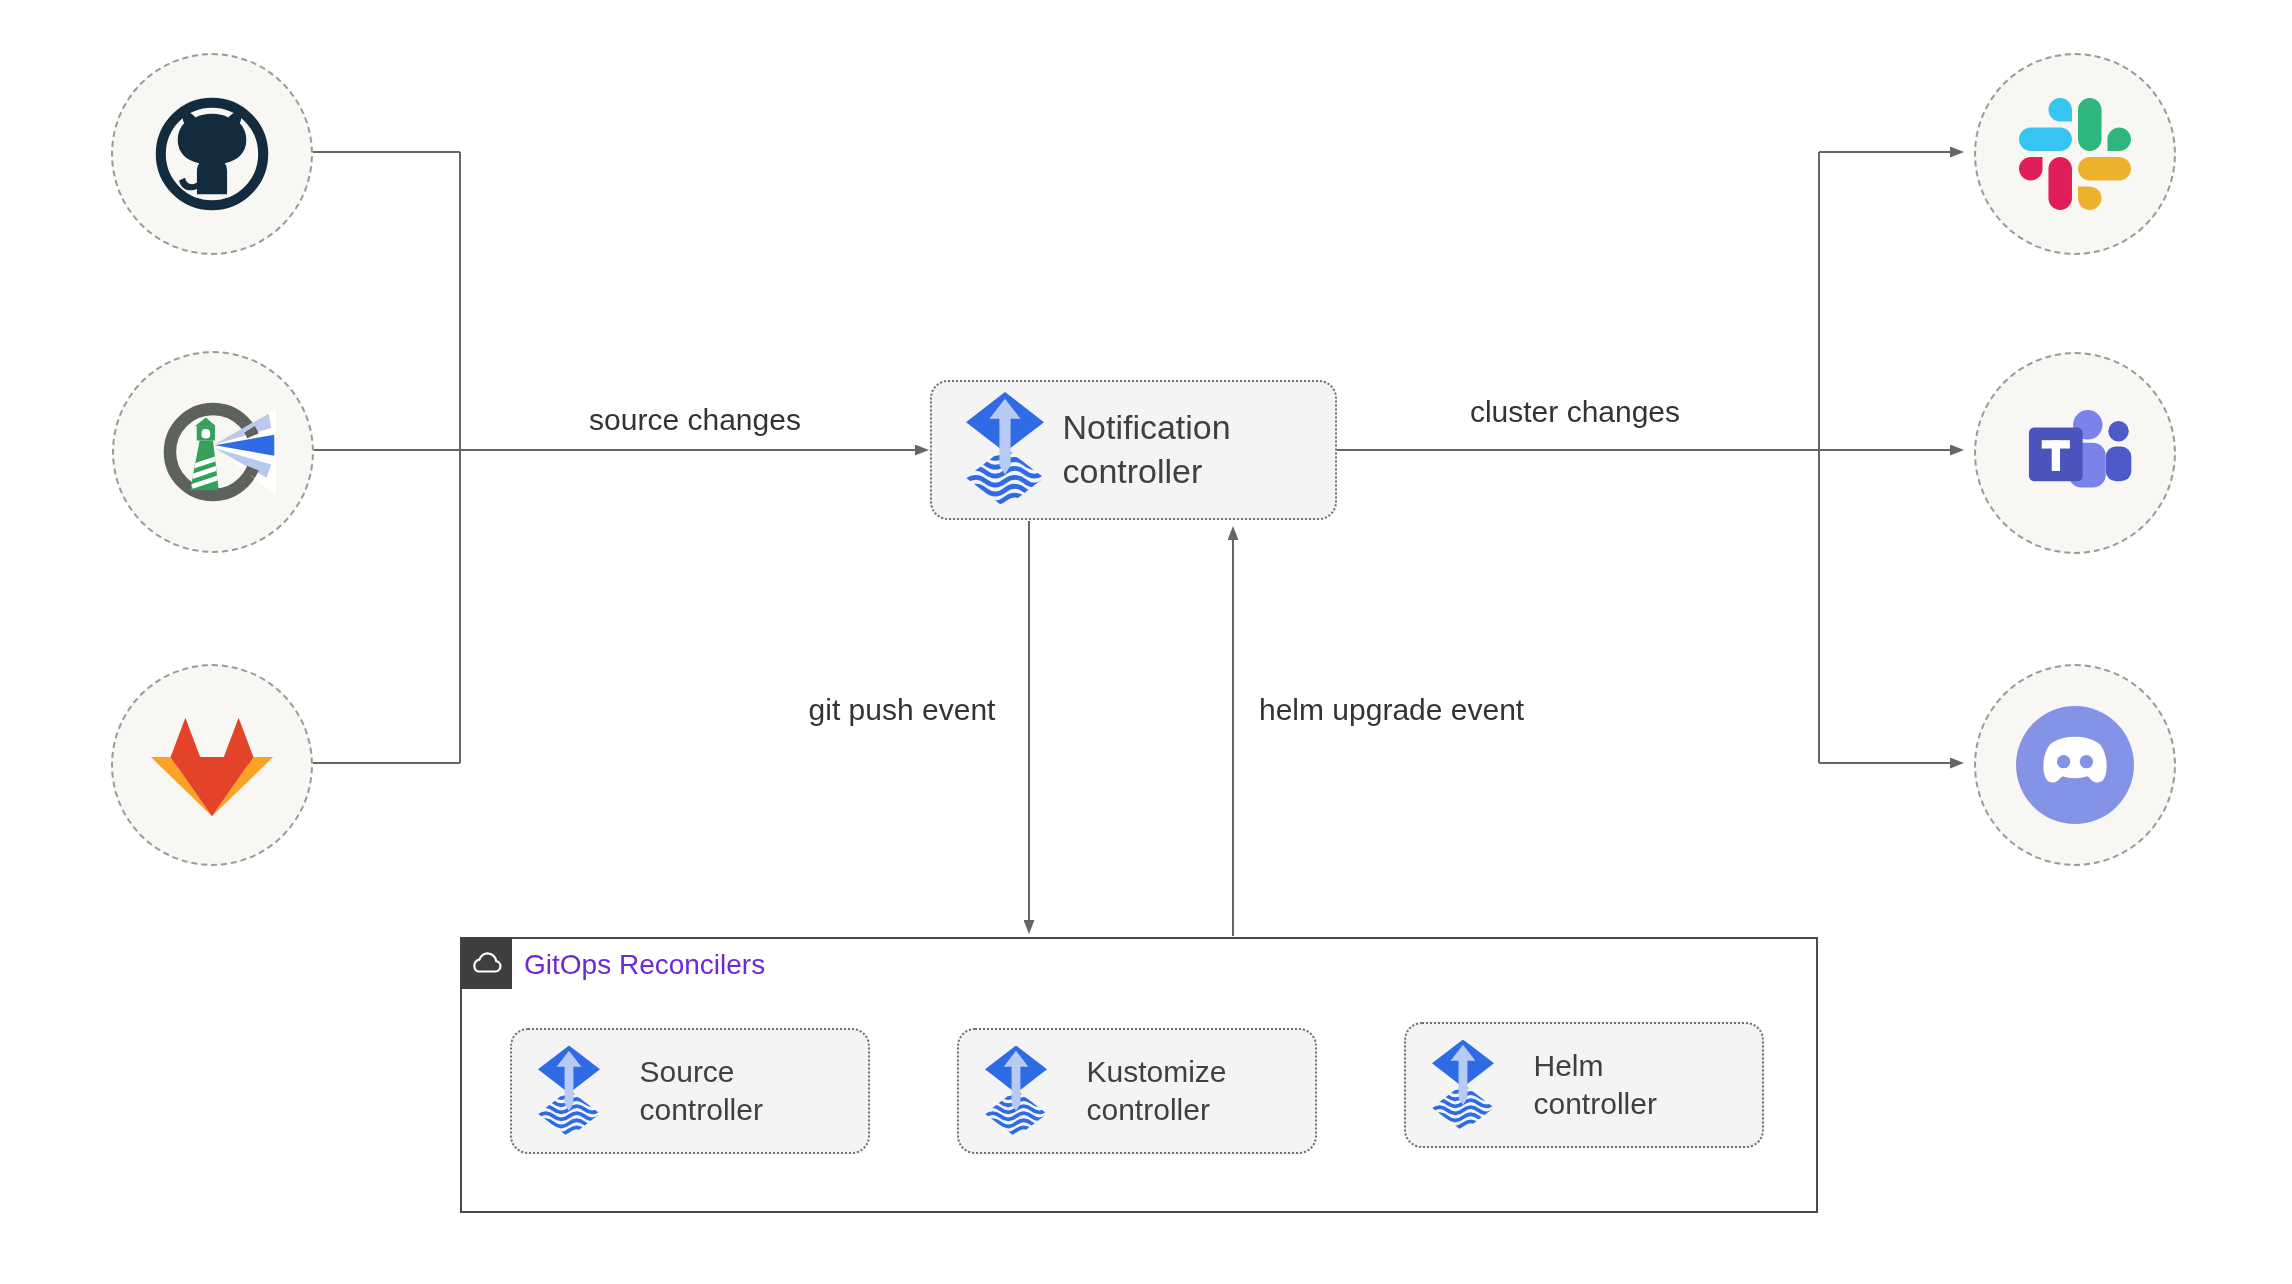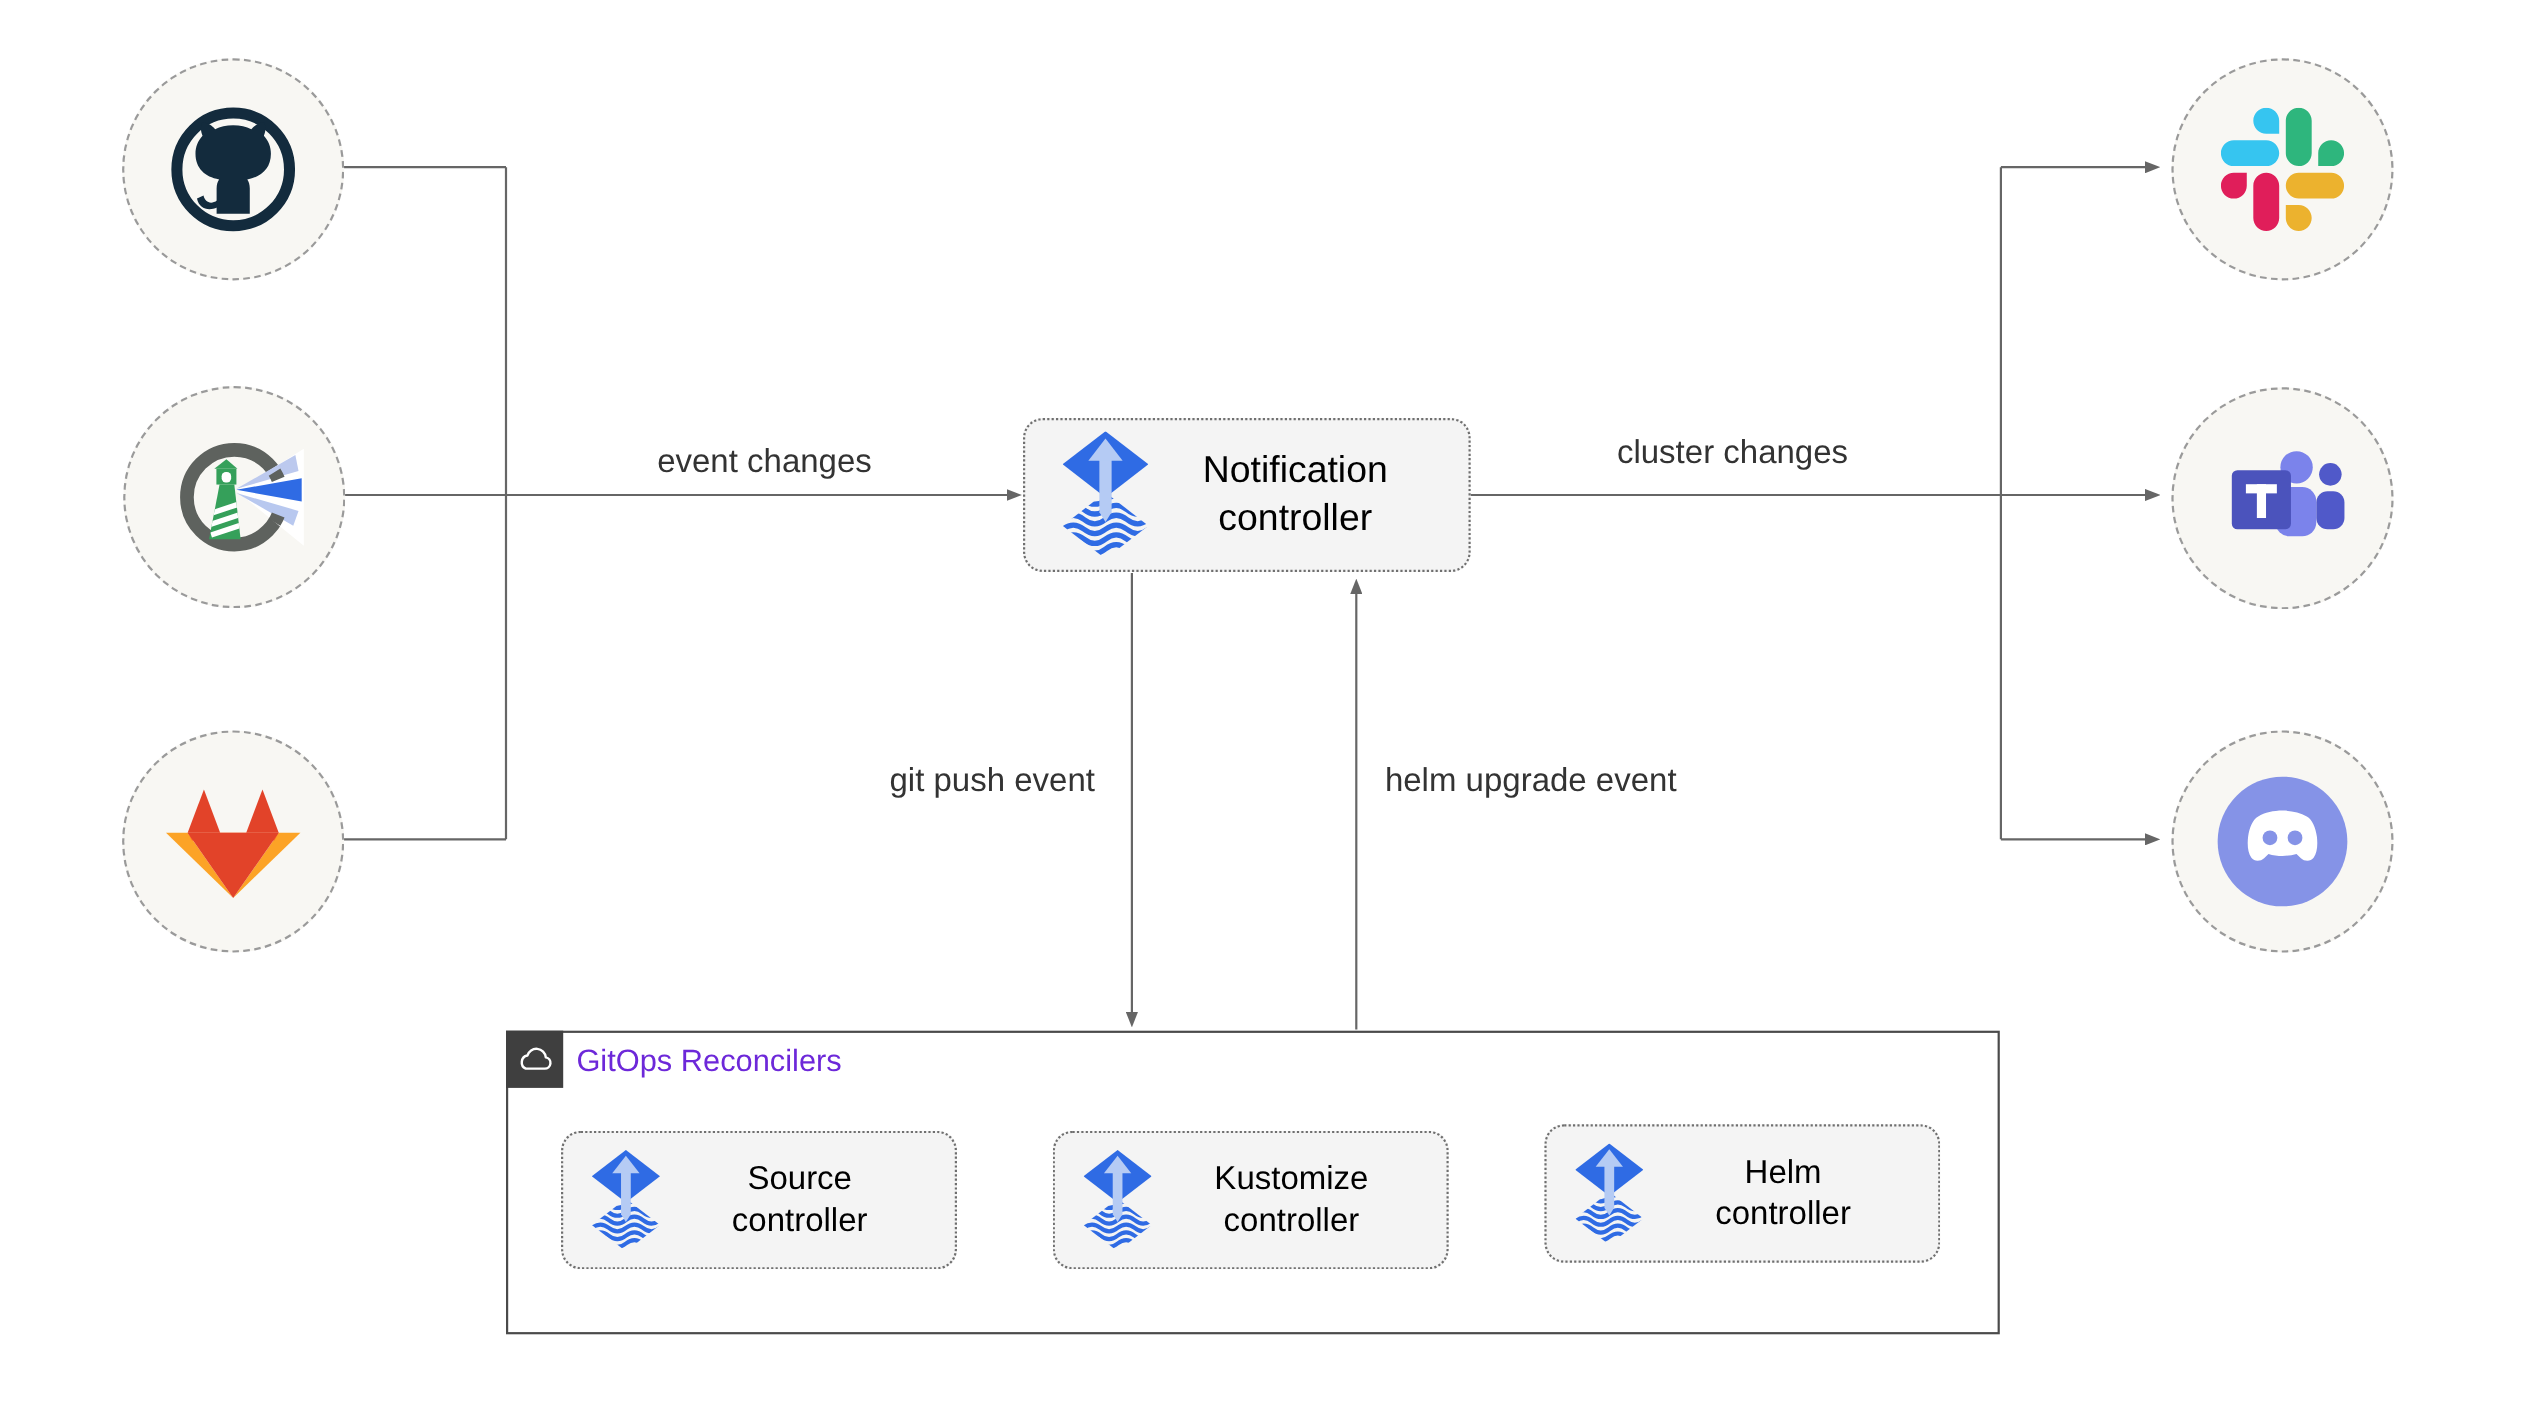--- a/index.html
+++ b/index.html
@@ -16,21 +16,21 @@
     display:flex;align-items:center;justify-content:center;z-index:2;
   }
 
   
   .ctrl-box{
     position:absolute;background:#f4f4f4;border:2px dotted #6f6f6f;border-radius:18px;
     display:flex;align-items:center;z-index:2;box-sizing:border-box;
   }
   .ctrl-box .flux{flex:0 0 auto;}
   .ctrl-label{
-    flex:1 1 auto;text-align:center;font-size:30px;line-height:1.28;color:#000000;
+    flex:1 1 auto;font-size:30px;line-height:1.28;color:#404040;
   }
   .notification-box{left:930px;top:380px;width:407px;height:140px;padding:0 24px 0 34px;}
   .notification-box .ctrl-label{font-size:34px;max-width:230px;margin:0 auto;}
 
   
   .edge-label{
     position:absolute;font-size:30px;color:#333;white-space:nowrap;z-index:3;
   }
   .centered{transform:translate(-50%,-50%);}
   .vcentered{transform:translateY(-50%);}
@@ -174,21 +174,21 @@
     </svg>
   </div>
 
   <div class="ctrl-box notification-box">
     <svg class="flux" width="78" height="116" viewBox="0 0 70 104">
       <use href="#flux"></use>
     </svg>
     <div class="ctrl-label">Notification controller</div>
   </div>
 
-  <div class="edge-label centered" style="left:695px;top:420px;">event changes</div>
+  <div class="edge-label centered" style="left:695px;top:420px;">source changes</div>
   <div class="edge-label centered" style="left:1575px;top:412px;">cluster changes</div>
   <div class="edge-label centered" style="left:902px;top:710px;text-align:right;">git push event</div>
   <div class="edge-label vcentered" style="left:1259px;top:710px;">helm upgrade event</div>
 
   <div class="gitops">
     <div class="gitops-badge">
       <svg width="36" height="27" viewBox="0 0 36 27">
         <path d="M10,21.5 h17 a5.2,5.2 0 0 0 1.2,-10.3 a8.6,8.6 0 0 0 -16.8,-1.6 A6.3,6.3 0 0 0 10,21.5 z" fill="none" stroke="#ffffff" stroke-width="2.2" stroke-linejoin="round"></path>
       </svg>
     </div>

